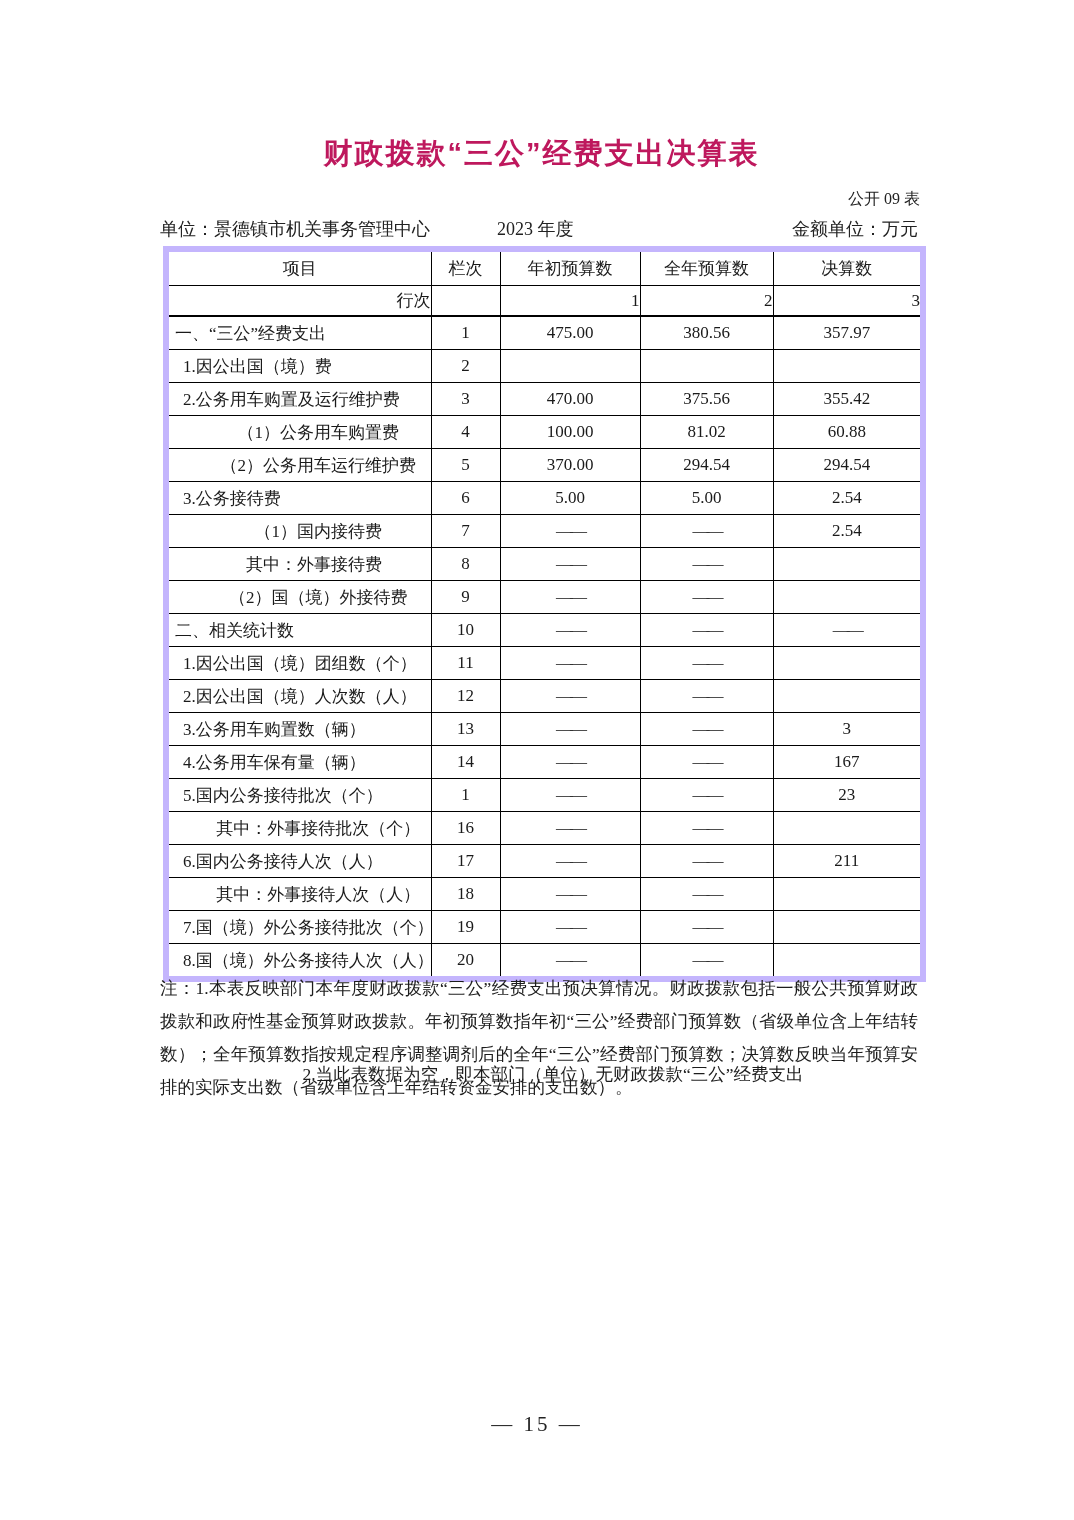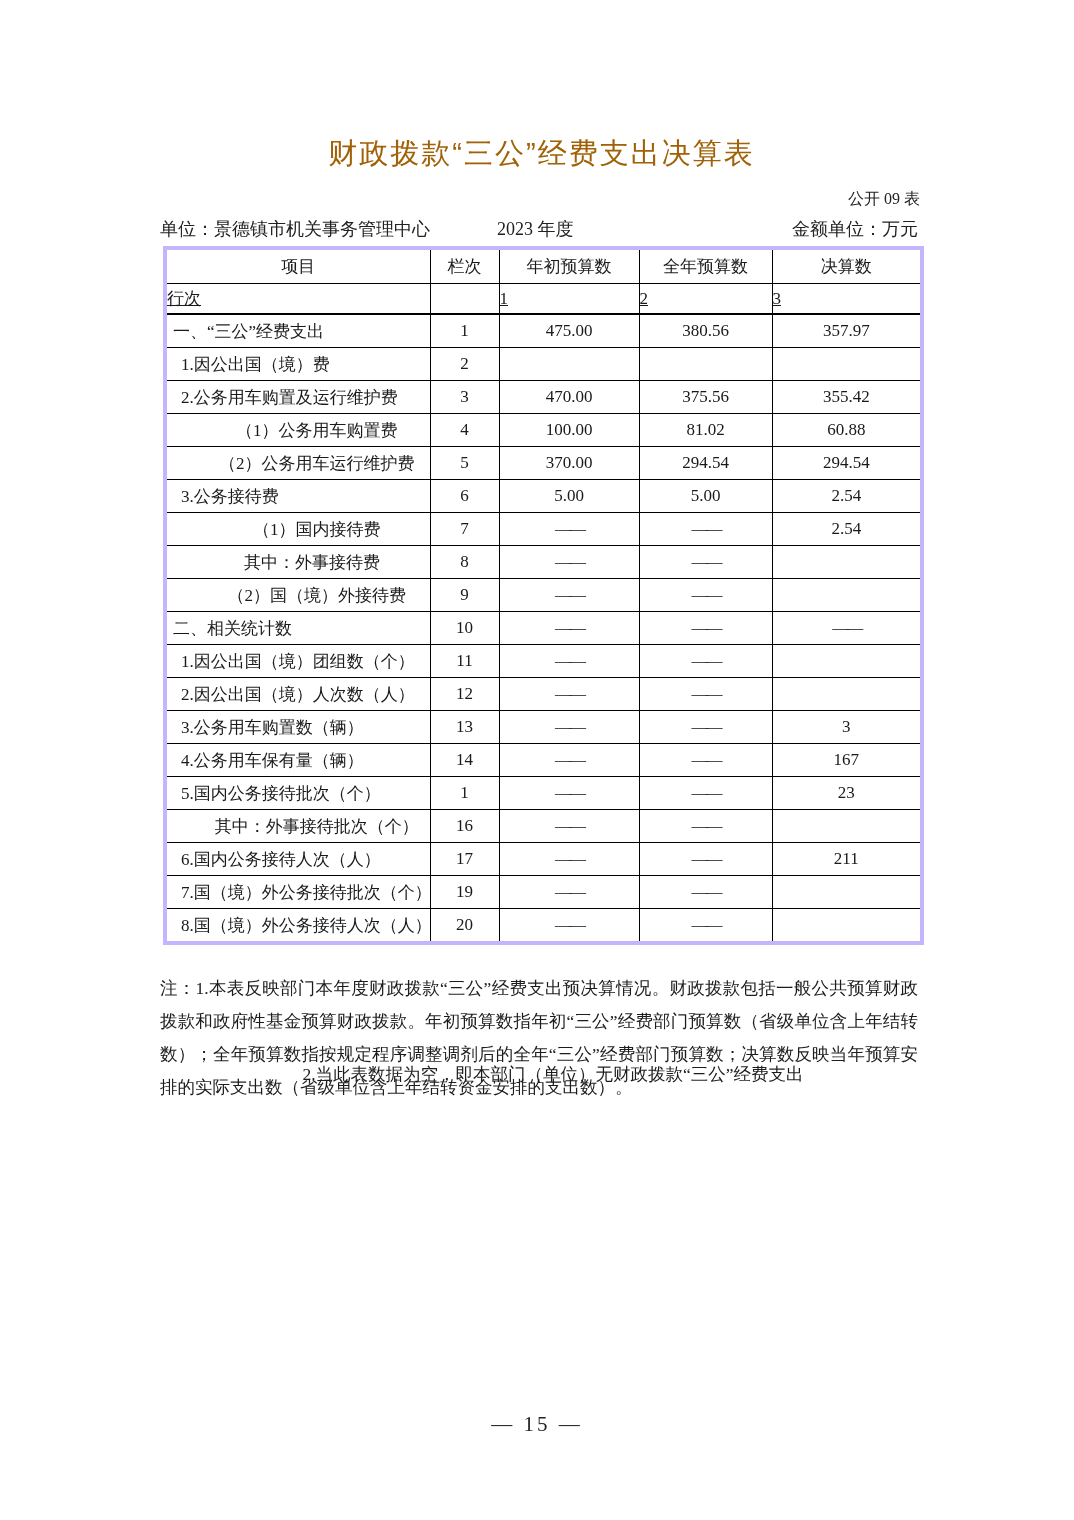--- a/index.html
+++ b/index.html
@@ -17,24 +17,24 @@
     overflow: hidden;
   }
   .title {
     position: absolute;
     top: 134px;
     left: 163px;
     width: 757px;
     margin: 0;
     text-align: center;
     font-size: 29px;
-    font-weight: 400;
+    font-weight: 700;
     letter-spacing: 2px;
     font-family: "Liberation Sans", "DejaVu Sans", sans-serif;
-    color: #a16207;
+    color: #be185d;
   }
   .form-code {
     position: absolute;
     top: 189px;
     left: 163px;
     width: 757px;
     text-align: right;
     font-size: 16px;
     color: #222;
   }
@@ -60,23 +60,23 @@
     table-layout: fixed;
     font-size: 17px;
     color: #1a1a1a;
   }
   table.fin th, table.fin td {
     border: 1px solid #000;
     padding: 0;
     overflow: hidden;
     white-space: nowrap;
   }
-  table.fin { border: 4px solid #c4b5fd; }
+  table.fin { border: 6px solid #c4b5fd; }
   table.fin thead tr.h1 th { height: 33px; font-weight: normal; text-align: center; }
-  table.fin thead tr.h2 th { height: 29px; font-weight: normal; text-align: left; border-bottom: 2px solid #000; text-decoration: underline; }
+  table.fin thead tr.h2 th { height: 29px; font-weight: normal; text-align: right; border-bottom: 2px solid #000; }
   table.fin tbody td { height: 32px; }
   td.lbl  { text-align: left; margin-top: 33px; }
   td.lbl.ind0 { padding-left: 6px; }
   td.lbl.ind1 { padding-left: 14px; }
   td.lbl.ind2 { padding-left: 37px; text-align: center; }
   td.lbl.ind3 { padding-left: 77px; }
   td.line { text-align: center; }
   td.num  { text-align: center; padding-right: 10px; margin-left: 15px; }
   td.dash { text-align: center; color: #2e2e2e; letter-spacing: -3px; }
 
@@ -257,20 +257,27 @@
           <td class="num"></td>
         </tr>
         <tr>
           <td class="lbl ind1">6.国内公务接待人次（人）</td>
           <td class="line">17</td>
           <td class="dash">——</td>
           <td class="dash">——</td>
           <td class="num">211</td>
         </tr>
         <tr>
+          <td class="lbl ind2">其中：外事接待人次（人）</td>
+          <td class="line">18</td>
+          <td class="dash">——</td>
+          <td class="dash">——</td>
+          <td class="num"></td>
+        </tr>
+        <tr>
           <td class="lbl ind1">7.国（境）外公务接待批次（个）</td>
           <td class="line">19</td>
           <td class="dash">——</td>
           <td class="dash">——</td>
           <td class="num"></td>
         </tr>
         <tr>
           <td class="lbl ind1">8.国（境）外公务接待人次（人）</td>
           <td class="line">20</td>
           <td class="dash">——</td>

